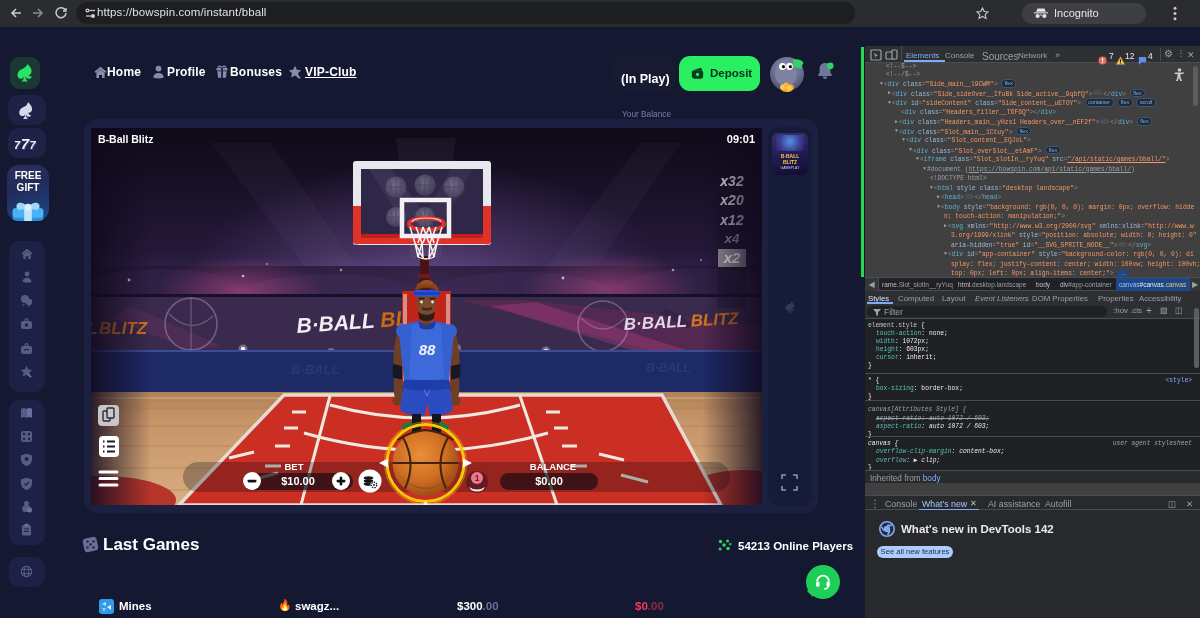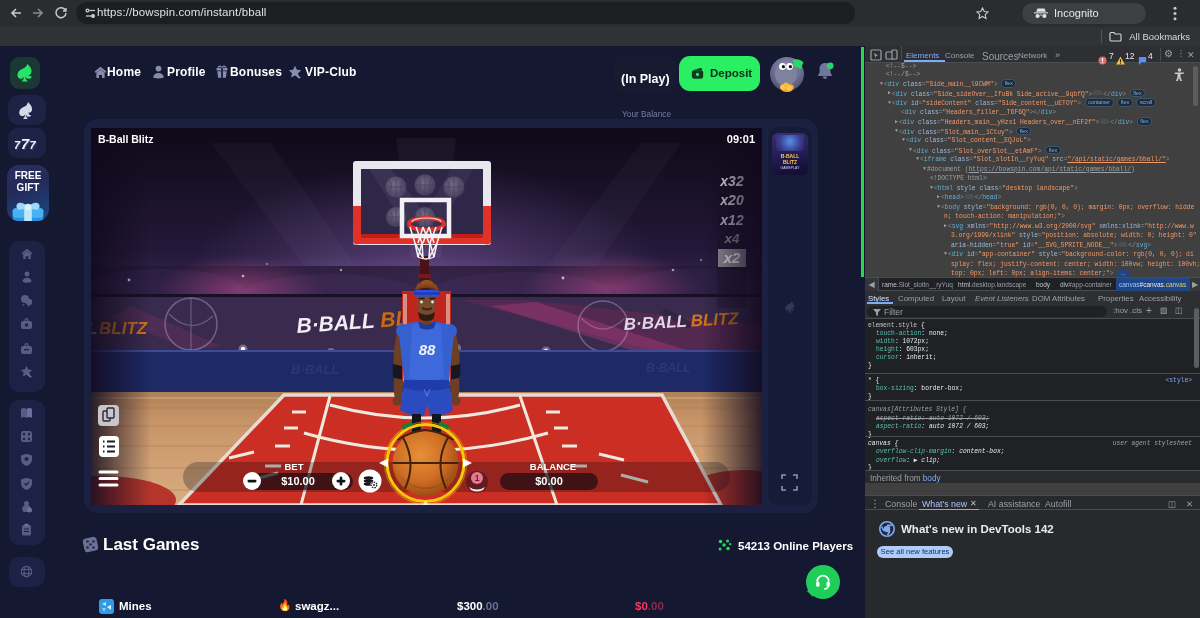--- a/index.html
+++ b/index.html
@@ -97,27 +97,20 @@
           <path d="M5.7 7.6 a1.6 1.6 0 0 1 2.6 0" stroke="#e3e3e5" stroke-width="0.9" fill="none"></path>
         </svg>
       <span class="abs" style="top:4px;left:32px;color:#e8e8ea;font-size:11px;">Incognito</span>
     </div>
     <svg class="abs" style="top:6px;left:1173px;" width="4" height="15" viewBox="0 0 4 15" fill="#c9cacc">
         <circle cx="2" cy="2.2" r="1.5"></circle>
         <circle cx="2" cy="7.5" r="1.5"></circle>
         <circle cx="2" cy="12.8" r="1.5"></circle>
       </svg>
   </div>
-  <div id="bookbar">
-    <div class="abs" style="top:3px;right:98px;width:1px;height:13px;background:#55565a;"></div>
-    <svg class="abs" style="top:4px;right:78px;" width="13" height="11" viewBox="0 0 13 11" fill="none" stroke="#d7d8da" stroke-width="1.1">
-        <path d="M1 2.5 a1 1 0 0 1 1-1 h3 l1 1.5 h5 a1 1 0 0 1 1 1 v5 a1 1 0 0 1 -1 1 h-9 a1 1 0 0 1 -1-1 Z"></path>
-      </svg>
-    <span id="allbk">All Bookmarks</span>
-  </div>
 
   <div id="page">
 
     <div id="logo">
       <svg width="30" height="32" viewBox="0 0 30 32">
           <path d="M17.5 7 C20 9.5 22 12 21.5 15 C21.2 17 19.8 18.2 18.3 18.1 C19.5 19.3 20.5 19.8 21.9 19.4 C21.3 21.5 19.4 22.3 17.5 21.6 C16.4 21.2 15.6 20.3 15.2 19.2 C15.5 21.8 16.4 23.3 18 24.6 L11.5 24.6 C13 23.4 13.8 22 14.1 19.8 C13.3 21.3 11.8 22 10.3 21.7 C8.3 21.3 7.2 19.4 7.5 17.2 C7.9 14.6 10 12.6 13.2 11.5 C15.1 10.8 16.6 9.3 17.5 7 Z" fill="#27e469"></path>
         </svg>
     </div>
     <div class="sidecard" style="top:49px; left:8px; width:38px; height:30px;">
       <svg width="40" height="32" viewBox="0 0 40 32">
@@ -219,21 +212,21 @@
         <path d="M1.5 3 h11 v2.5 h-11 Z"></path>
         <path d="M2.3 6.3 h9.4 l-0.8 6.5 h-7.8 Z"></path>
         <rect x="6" y="2" width="2" height="11.5" fill="#232850"></rect>
         <path d="M3.2 2.8 c0-1.8 2.8-2.2 3.3-0.4 M10.8 2.8 c0-1.8 -2.8-2.2 -3.3-0.4" stroke="#878cab" stroke-width="1.3" fill="none"></path>
       </svg>
     <div class="navitem" style="left:230px;">Bonuses</div>
     <svg class="abs" style="top:19px;left:288px;" width="14" height="14" viewBox="0 0 14 14" fill="#878cab">
         <path d="M7 0.8 L8.9 4.8 L13.2 5.3 L10 8.2 L10.9 12.5 L7 10.4 L3.1 12.5 L4 8.2 L0.8 5.3 L5.1 4.8 Z"></path>
         <path d="M8.5 8.5 L13 13 L10.5 13.5 L8 10.5 Z" fill="#8a90b0"></path>
       </svg>
-    <div class="navitem" style="left:305px;">VIP-Club</div>
+    <div class="navitem" style="left:305px;text-decoration:underline;">VIP-Club</div>
     <div class="abs" style="top:9px; left:614px; width:62px; height:37px; background:#171a31; border-radius:9px;">
       <div class="abs" style="top:6px; left:8px; color:#787fa5; font-size:8.3px; white-space:nowrap;margin-top:48px;">Your Balance</div>
       <div class="abs" style="top:17px; left:7px; color:#fff; font-size:12.5px; font-weight:bold; white-space:nowrap;">(In Play)</div>
     </div>
     <div class="abs" style="top:10px; left:679px; width:81px; height:35px; background:#2bef62; border-radius:11px;">
       <svg class="abs" style="top:10px; left:11px;" width="15" height="15" viewBox="0 0 16 16">
           <path d="M3.2 4.5 L11 2.2 A1.4 1.4 0 0 1 12.8 3.5 L12.8 4.5 Z" fill="#0c3b21"></path>
           <rect x="2" y="4.5" width="12" height="9" rx="2.2" fill="#0c3b21"></rect>
           <circle cx="8" cy="9" r="1.7" fill="#2bef62"></circle>
         </svg>
@@ -698,21 +691,21 @@
       <div class="abs" style="top:0;left:251px;width:75px;height:13px;background:#1f4687;"></div>
       <span class="crumb" style="left:254px;color:#9cc7f7;">canvas<span style="color:#e8eaed;">#canvas</span><span style="color:#e4d06d;">.canvas</span></span>
       <div class="abs" style="top:0;right:0;width:10px;height:13px;background:#35363a;color:#9aa0a6;text-align:center;font-size:8px;line-height:13px;">▶</div>
     </div>
     <div id="styletabs">
       <span class="stab" style="left:3px;color:#d3e3fd;">Styles</span>
       <div class="abs" style="top:11px;left:2px;width:26px;height:2px;background:#7cacf8;"></div>
       <span class="stab" style="left:33px;">Computed</span>
       <span class="stab" style="left:77px;">Layout</span>
       <span class="stab" style="left:110px;font-style:italic;">Event Listeners</span>
-      <span class="stab" style="left:167px;">DOM Attributes</span>
+      <span class="stab" style="left:167px;">DOM Properties</span>
       <span class="stab" style="left:233px;">Properties</span>
       <span class="stab" style="left:274px;">Accessibility</span>
     </div>
     <div id="filterbar">
       <div class="abs" style="top:2px;left:2px;width:240px;height:11px;background:#202124;border-radius:6px;">
         <svg class="abs" style="top:2.5px;left:6px;" width="8" height="7" viewBox="0 0 8 7">
             <path d="M0 0 h8 L5 3.5 V7 L3 6 V3.5 Z" fill="#9aa0a6"></path>
           </svg>
         <span class="abs" style="top:1px;left:17px;color:#9aa0a6;font-size:8.5px;">Filter</span>
       </div>

